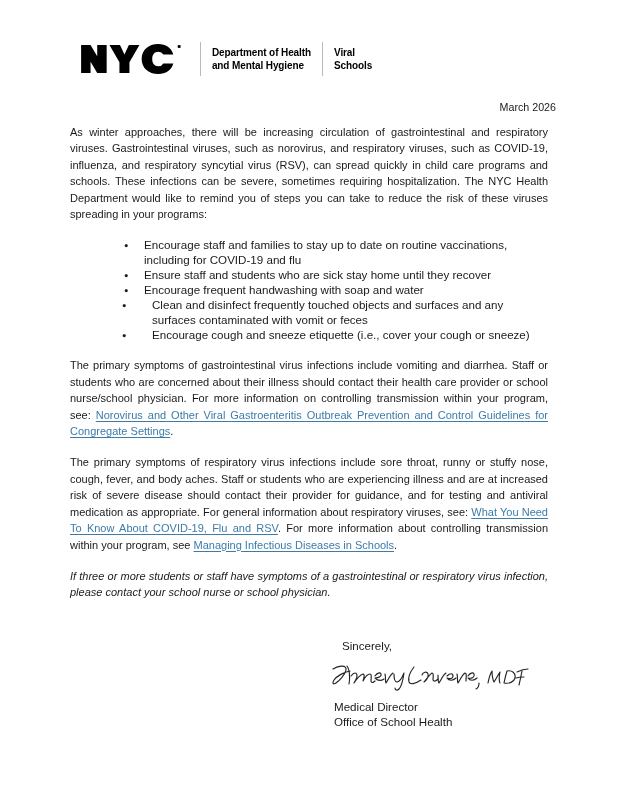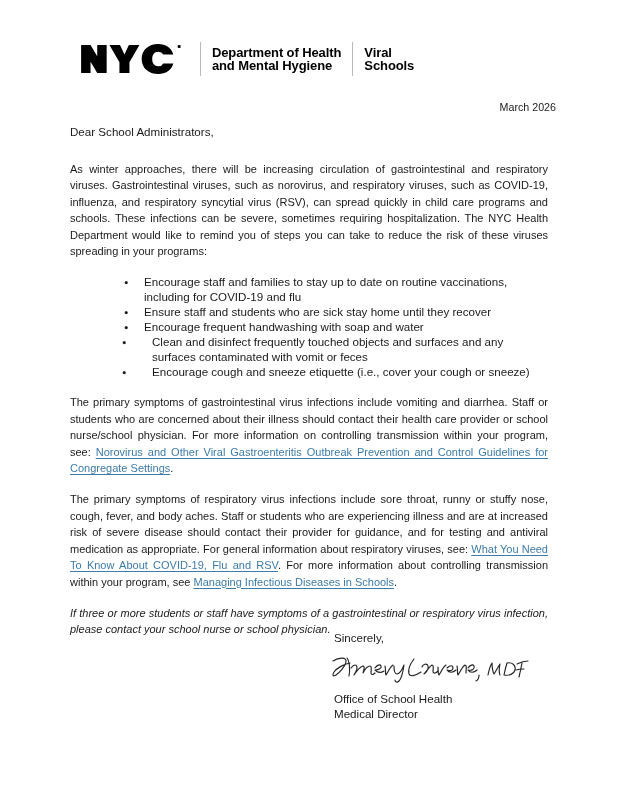--- a/index.html
+++ b/index.html
@@ -40,21 +40,21 @@
   .logo-divider {
     width: 1px;
     height: 34px;
     background: #b9b9b9;
     margin: 0 11px;
     flex: none;
   }
   .logo-text {
     font-family: "Liberation Sans", sans-serif;
     font-weight: bold;
-    font-size: 13px;
+    font-size: 10px;
     line-height: 13.4px;
     color: #000000;
     letter-spacing: -0.1px;
     white-space: pre-line;
   }
 
   
   .date {
     position: absolute;
     right: 62px;
@@ -120,21 +120,21 @@
   
   .signature-block {
     position: absolute;
     left: 334px;
     top: 630px;
     width: 240px;
   }
   .sincerely {
     font-size: 11.6px;
     line-height: 16px;
-    margin: 0;
+    margin: 8px;
   }
   .signature-mark {
     display: block;
     margin: 9px 0 6px -4px;
     height: 30px;
     width: 200px;
   }
   .sig-name-alt {
     position: absolute;
     width: 1px; height: 1px;
@@ -176,21 +176,20 @@
     <span class="logo-divider"></span>
 
     <span class="logo-text">Viral
 Schools</span>
   </div>
 
   <div class="date">March 2026</div>
 
   <div class="content">
 
-    <p class="salutation">Dear School Administrators,</p>
 
     <p class="para">As winter approaches, there will be increasing circulation of gastrointestinal and respiratory viruses. Gastrointestinal viruses, such as norovirus, and respiratory viruses, such as COVID-19, influenza, and respiratory syncytial virus (RSV), can spread quickly in child care programs and schools. These infections can be severe, sometimes requiring hospitalization. The NYC Health Department would like to remind you of steps you can take to reduce the risk of these viruses spreading in your programs:</p>
 
     <ul class="bullets">
       <li>Encourage staff and families to stay up to date on routine vaccinations, including for COVID-19 and flu</li>
       <li>Ensure staff and students who are sick stay home until they recover</li>
       <li>Encourage frequent handwashing with soap and water</li>
       <li class="wide-gap">Clean and disinfect frequently touched objects and surfaces and any surfaces contaminated with vomit or feces</li>
       <li class="wide-gap">Encourage cough and sneeze etiquette (i.e., cover your cough or sneeze)</li>
     </ul>
@@ -229,17 +228,17 @@
           <path d="M174 20 C175 15 176 11 177 8 C182 7 186 10 185 15 C184 19 179 21 174 20"></path>
 
           <path d="M192 8 C191 13 190 18 189 22"></path>
           <path d="M187 9 C191 7 195 6 198 6"></path>
           <path d="M186 15 C189 14 192 14 194 14"></path>
         </g>
       </svg>
     </span>
     <span class="sig-name-alt">Cheryl Lawrence, MD FAAP</span>
 
+    <p class="sig-title">Medical Director</p>
     <p class="sig-title">Office of School Health</p>
-    <p class="sig-title">Medical Director</p>
   </div>
 
 </div>
 
 </body></html>

